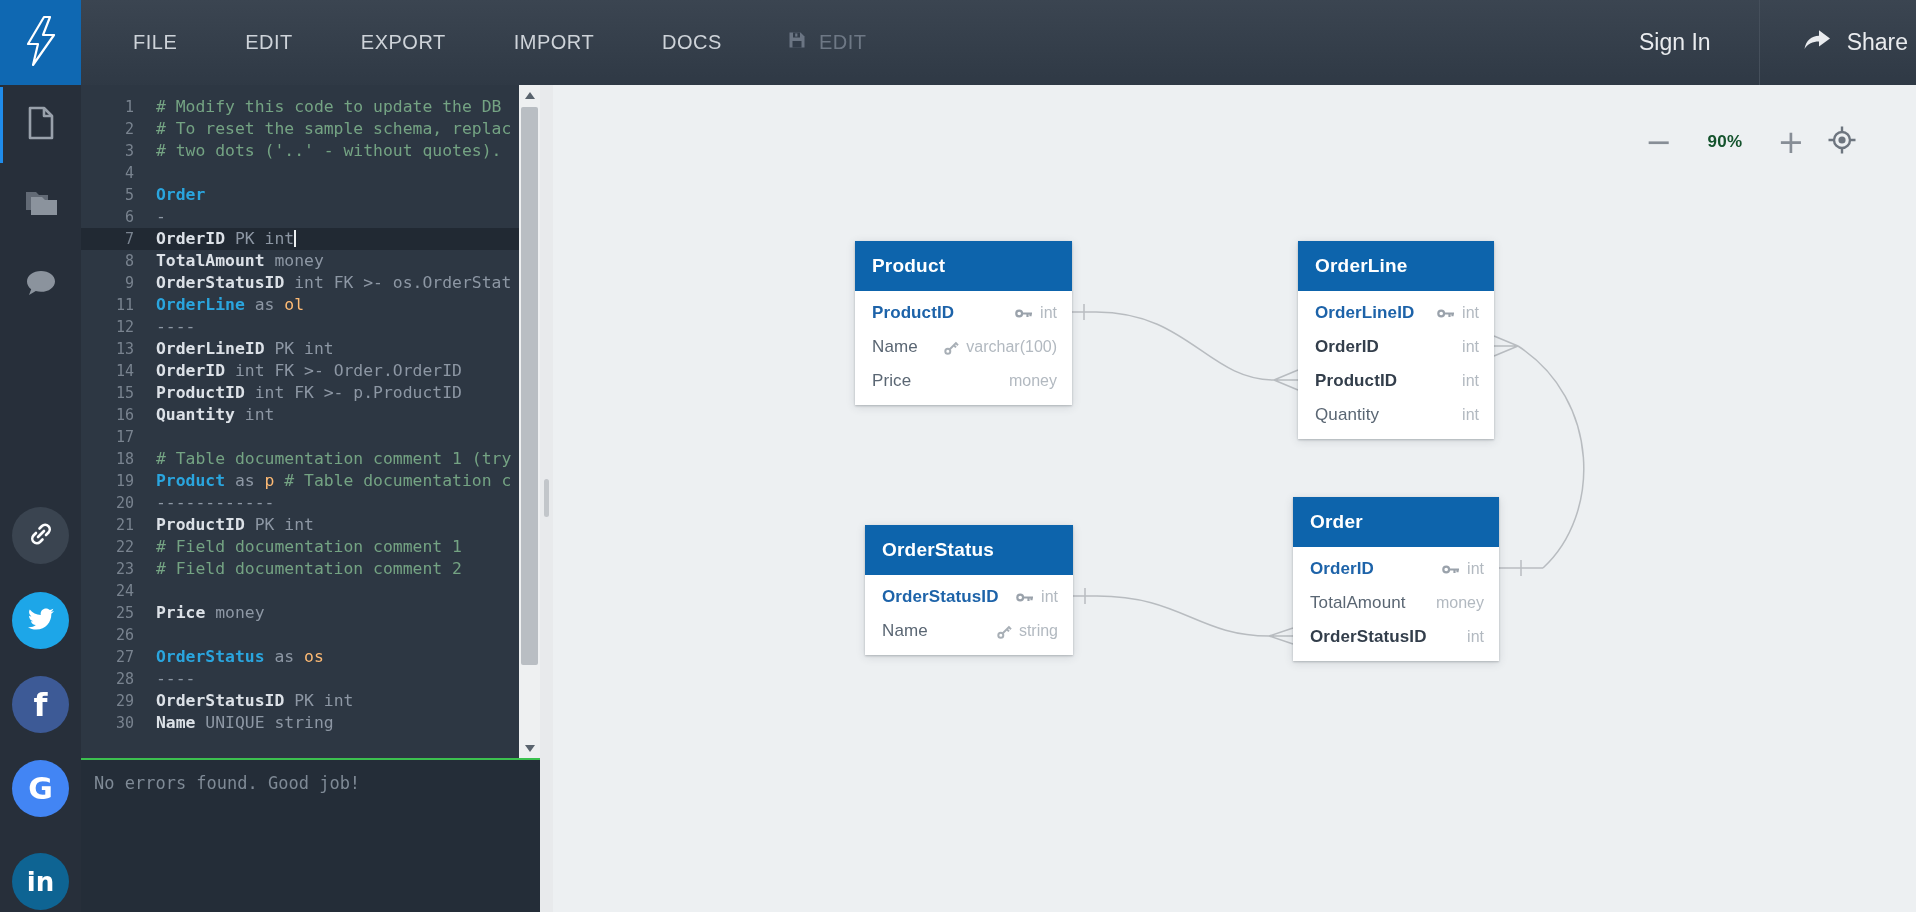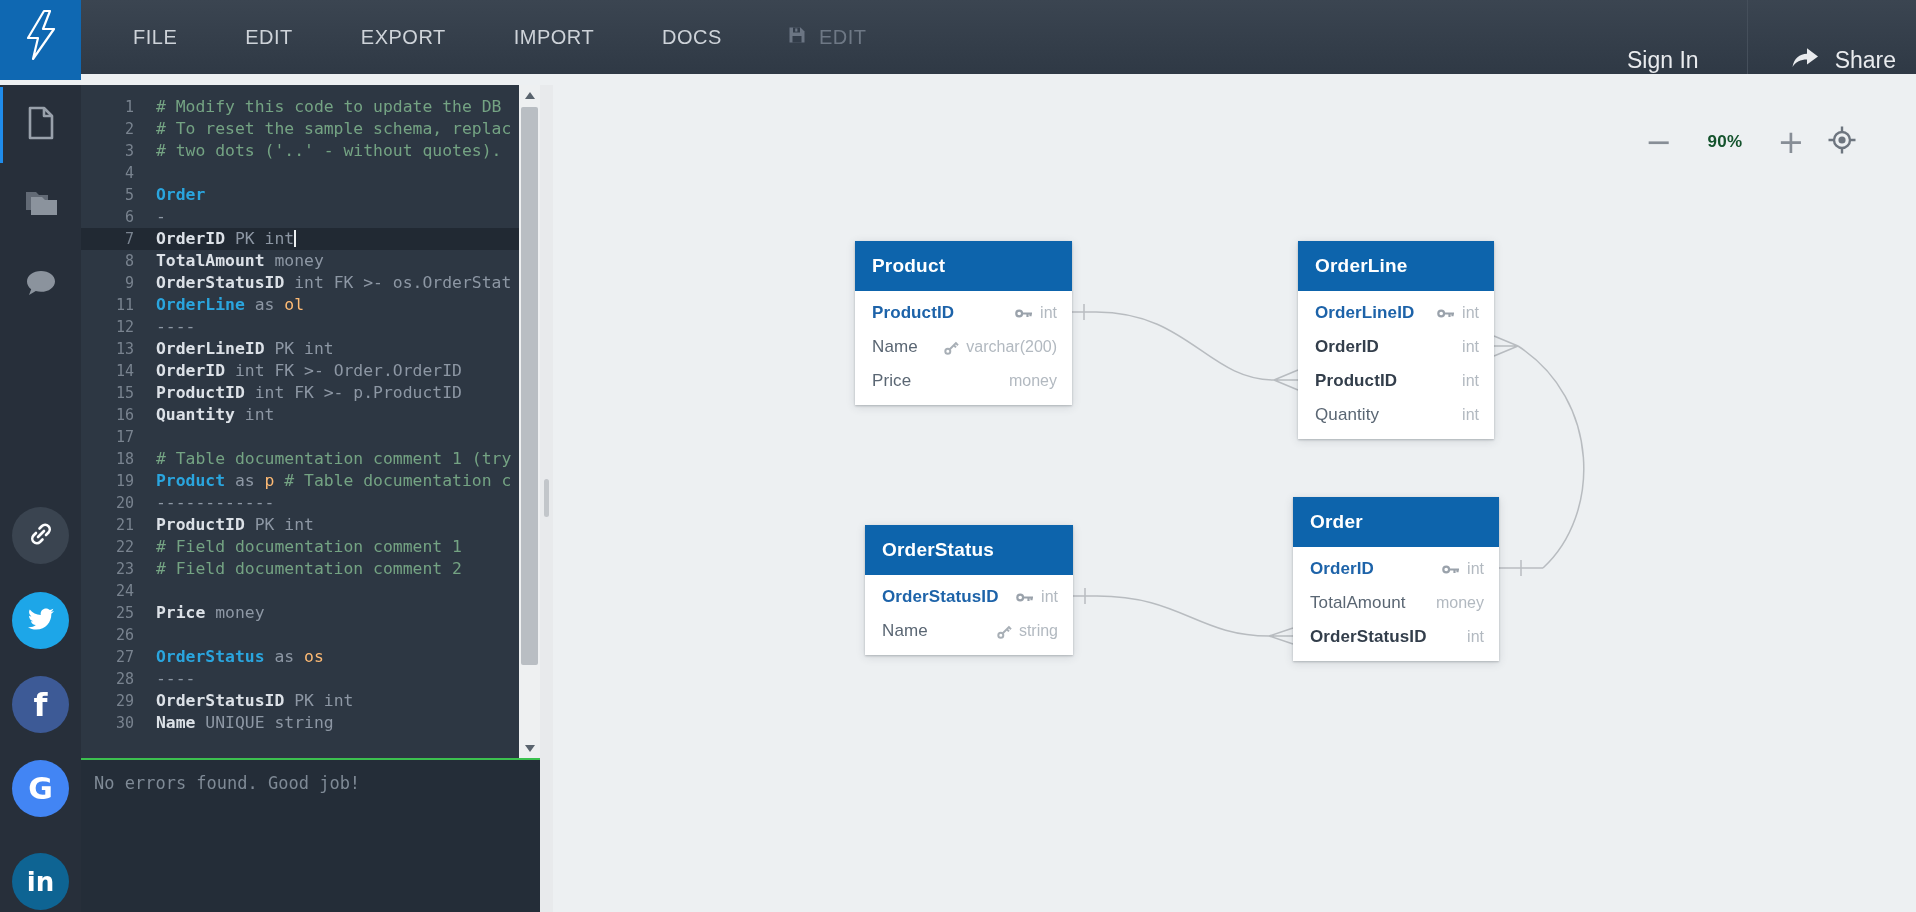--- a/index.html
+++ b/index.html
@@ -1,30 +1,30 @@
 <!DOCTYPE html>
 <html><head>
 <meta charset="utf-8">
 <style>
   *{margin:0;padding:0;box-sizing:border-box}
   html,body{width:1916px;height:912px;overflow:hidden}
   body{font-family:"Liberation Sans",sans-serif;background:#edf0f2}
   .app{position:relative;width:1916px;height:912px;overflow:hidden}
 
   
-  .topbar{position:absolute;top:0;left:0;width:100%;height:74px;
+  .topbar{position:absolute;top:0;left:0;width:100%;height:85px;
     background:linear-gradient(#3b4551,#2f3945);display:flex;align-items:center;z-index:10}
   .logo{width:81px;height:85px;background:#0f68b2;display:flex;align-items:center;justify-content:center;flex:none;cursor:pointer}
   .menu{display:flex;align-items:center;margin-left:52px;gap:68px}
   .menu-item{color:#ced3d9;font-size:20px;letter-spacing:.5px;cursor:pointer;font-weight:400}
   .save{display:flex;align-items:center;gap:13px;color:#6e7885;font-size:20px;letter-spacing:.5px;margin-left:66px}
-  .topbar-right{margin-left:auto;display:flex;align-items:flex-end;height:100%}
+  .topbar-right{margin-left:auto;display:flex;align-items:center;height:100%}
   .signin{color:#e9ebee;font-size:23px;padding:0 48px;cursor:pointer}
   .tdivider{width:1px;height:85px;background:#454f5b}
-  .share{display:flex;align-items:center;gap:15px;color:#e9ebee;font-size:23px;padding:0 20px 0 42px;cursor:pointer}
+  .share{display:flex;align-items:center;gap:15px;color:#e9ebee;font-size:23px;padding:0 8px 0 42px;cursor:pointer}
 
   
   .sidebar{position:absolute;top:85px;left:0;width:81px;bottom:0;background:#272f3a;z-index:9}
   .side-item{width:81px;height:80px;display:flex;align-items:center;justify-content:center;position:relative;cursor:pointer}
   .side-item.active::before{content:"";position:absolute;left:0;top:2px;bottom:2px;width:3px;background:#1f8ceb}
   .soc{position:absolute;left:12px;width:57px;height:57px;border-radius:50%;
     display:flex;align-items:center;justify-content:center;cursor:pointer;color:#fff}
   .soc-link{background:#3a4450;top:422px}
   .soc-tw{background:#1da6e8;top:507px}
   .soc-fb{background:#3d5a96;top:591px}
@@ -279,21 +279,21 @@
             <div class="drow">
               <span class="fname normal">Name</span>
               <span class="ficon">
                 <svg width="15" height="15" viewBox="0 0 15 15">
                   <g stroke="#a8afb6" stroke-width="2" fill="none">
                     <circle cx="3.8" cy="11.2" r="2.5"></circle>
                     <path d="M5.8 9.2 L12.6 2.4 M9.8 5.2 L12 7.4 M11.9 3.1 L14 5.2"></path>
                   </g>
                 </svg>
               </span>
-              <span class="ftype">varchar(200)</span>
+              <span class="ftype">varchar(100)</span>
             </div>
             <div class="drow">
               <span class="fname normal">Price</span>
               <span class="ftype">money</span>
             </div>
           </div>
         </div>
         <div class="dtable" style="left: 745px; top: 156px; width: 196px;">
           <div class="thead">OrderLine</div>
           <div class="tbody">

